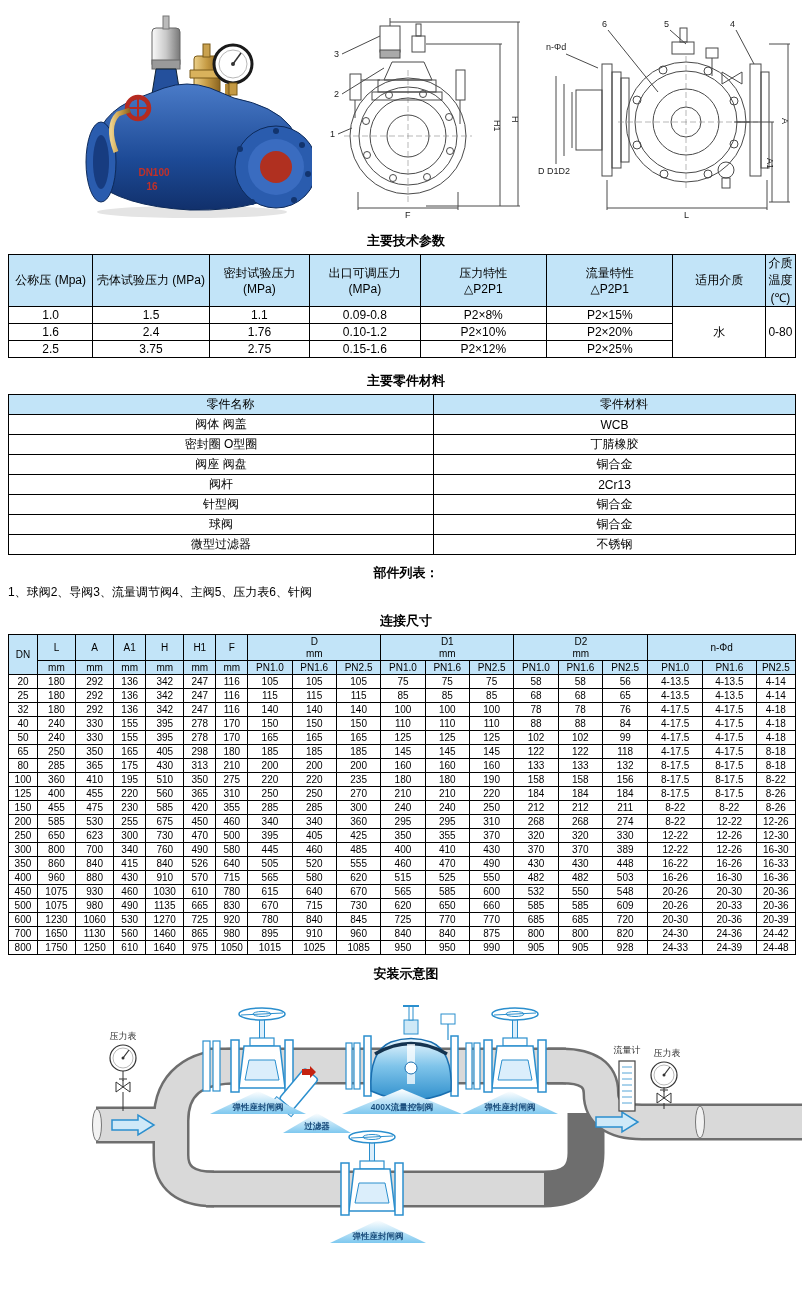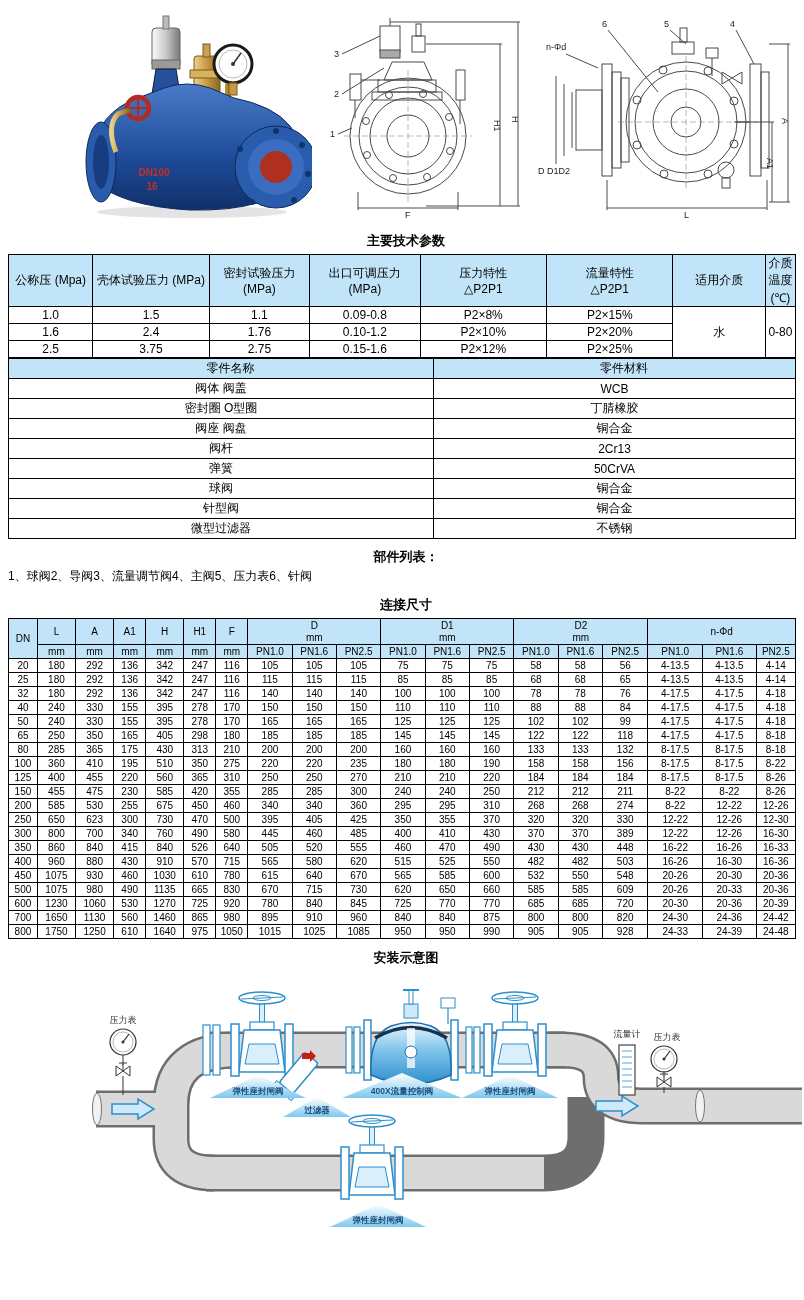--- a/index.html
+++ b/index.html
@@ -261,20 +261,21 @@
           <td>3.75</td>
           <td>2.75</td>
           <td>0.15-1.6</td>
           <td>P2×12%</td>
           <td>P2×25%</td>
         </tr>
       </tbody>
     </table>
 
   
+  <div class="sec-title" style="margin-top:14px">主要零件材料</div>
   <table class="tbl mat">
     <colgroup>
         <col style="width:54%">
         <col style="width:46%">
       </colgroup>
   <thead>
         <tr>
           <th>零件名称</th>
           <th>零件材料</th>
         </tr>
@@ -290,29 +291,25 @@
         </tr>
         <tr>
           <td>阀座 阀盘</td>
           <td>铜合金</td>
         </tr>
         <tr>
           <td>阀杆</td>
           <td>2Cr13</td>
         </tr>
         <tr>
-          <td>弹簧</td>
-          <td>50CrVA</td>
+          <td>针型阀</td>
+          <td>铜合金</td>
         </tr>
         <tr>
           <td>球阀</td>
-          <td>铜合金</td>
-        </tr>
-        <tr>
-          <td>针型阀</td>
           <td>铜合金</td>
         </tr>
         <tr>
           <td>微型过滤器</td>
           <td>不锈钢</td>
         </tr>
       </tbody>
     </table>
 
   

